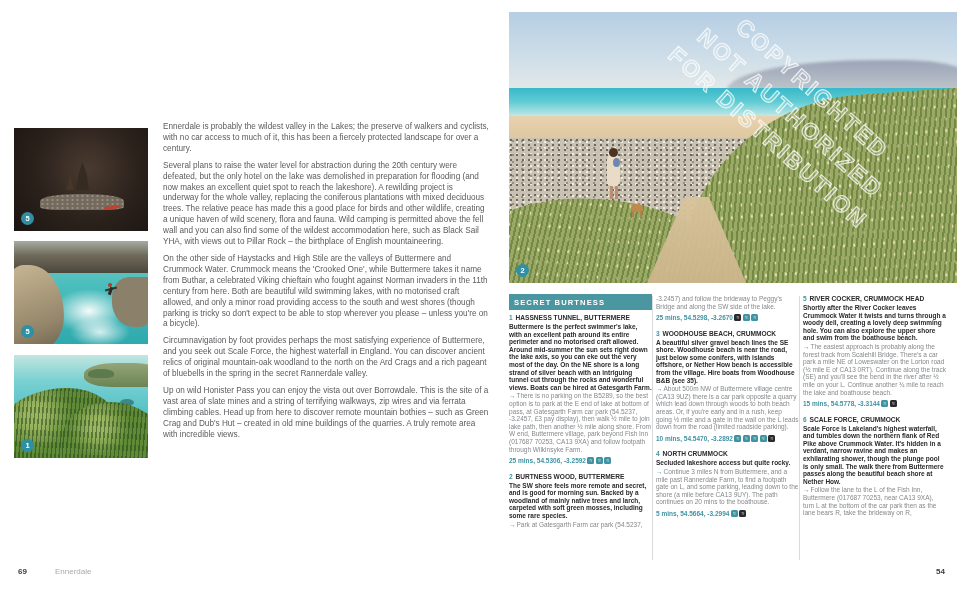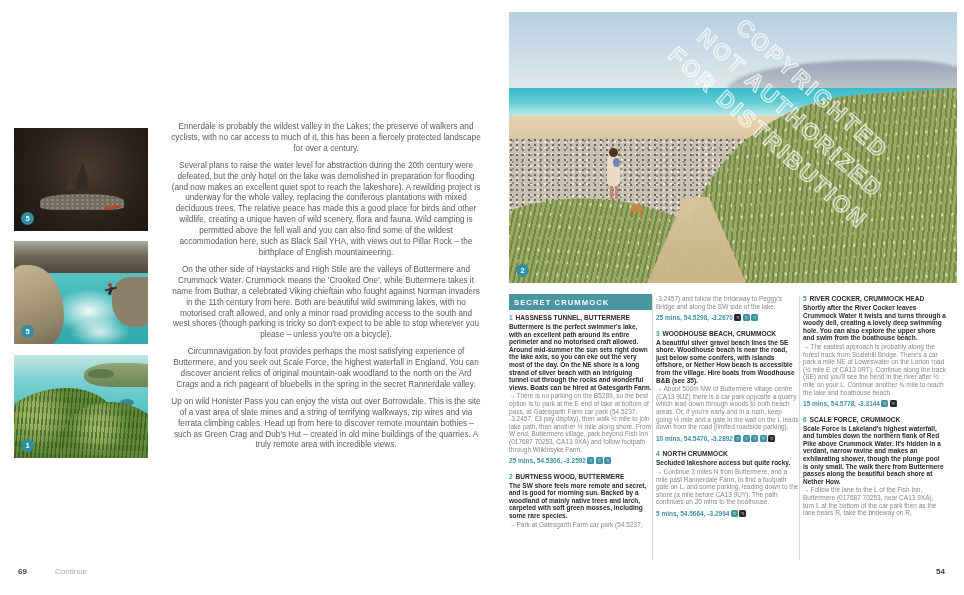--- a/index.html
+++ b/index.html
@@ -47,21 +47,21 @@
      background-image:repeating-linear-gradient(95deg,rgba(30,60,14,0.5) 0 1.5px,rgba(0,0,0,0) 1.5px 4px),
        radial-gradient(circle at 35% 30%,rgba(214,225,140,0.5) 0 10%,rgba(0,0,0,0) 34%);}
   .ph3-grassL{position:absolute;left:-22px;bottom:-22px;width:126px;height:92px;border-radius:60% 40% 0 0;}
   .ph3-grassR{position:absolute;right:-18px;bottom:-26px;width:104px;height:82px;border-radius:50% 60% 0 0;}
   .ph3-beach{position:absolute;left:44px;bottom:0;width:72px;height:16px;background:#ead8b2;border-radius:50% 50% 0 0;}
   .ph3-rock{position:absolute;width:14px;height:7px;background:#2e6e6b;border-radius:50%;opacity:.7;}
 
   
   .ltext{position:absolute;left:163px;top:122px;width:326px;}
   .intro{font-weight:700;color:#262326;font-size:8.4px;line-height:11px;margin:0 0 6px;}
-  .bodyp{color:#5a5b5e;font-size:8.2px;line-height:10.9px;margin:0 8px 6px;text-align:center;}
+  .bodyp{color:#5a5b5e;font-size:8.2px;line-height:10.9px;margin:0 0 6px;}
   .pagenum{position:absolute;top:567px;font-size:8px;font-weight:700;color:#414042;}
   #pn48{left:18px;} #pn49{left:936px;}
   .chapter{position:absolute;left:55px;top:567px;font-size:8px;color:#a8aaad;}
 
   
   .main-photo{position:absolute;left:509px;top:12px;width:448px;height:271px;overflow:hidden;background:#cfe2e8;}
   .mp-sky{position:absolute;left:0;right:0;top:0;height:104px;
      background:linear-gradient(180deg,#b6cde2 0%,#c9dbe8 35%,#dfe7e8 70%,#eaece7 100%);}
   .mp-headland{position:absolute;right:-20px;top:48px;width:250px;height:30px;opacity:.8;
      background:linear-gradient(180deg,#8d95ab,#b5bcc4);border-radius:60% 30% 0 0/100% 70% 0 0;filter:blur(1.5px);}
@@ -157,21 +157,21 @@
 
   <div class="ltext">
     <p class="bodyp">Ennerdale is probably the wildest valley in the Lakes; the preserve of walkers and cyclists, with no car access to much of it, this has been a fiercely protected landscape for over a century.</p>
     <p class="bodyp">Several plans to raise the water level for abstraction during the 20th century were defeated, but the only hotel on the lake was demolished in preparation for flooding (and now makes an excellent quiet spot to reach the lakeshore). A rewilding project is underway for the whole valley, replacing the coniferous plantations with mixed deciduous trees. The relative peace has made this a good place for birds and other wildlife, creating a unique haven of wild scenery, flora and fauna. Wild camping is permitted above the fell wall and you can also find some of the wildest accommodation here, such as Black Sail YHA, with views out to Pillar Rock – the birthplace of English mountaineering.</p>
     <p class="bodyp">On the other side of Haystacks and High Stile are the valleys of Buttermere and Crummock Water. Crummock means the 'Crooked One', while Buttermere takes it name from Buthar, a celebrated Viking chieftain who fought against Norman invaders in the 11th century from here. Both are beautiful wild swimming lakes, with no motorised craft allowed, and only a minor road providing access to the south and west shores (though parking is tricky so don't expect to be able to stop wherever you please – unless you're on a bicycle).</p>
     <p class="bodyp">Circumnavigation by foot provides perhaps the most satisfying experience of Buttermere, and you seek out Scale Force, the highest waterfall in England.  You can discover ancient relics of original mountain-oak woodland to the north on the Ard Crags and a rich pageant of bluebells in the spring in the secret Rannerdale valley.</p>
     <p class="bodyp">Up on wild Honister Pass you can enjoy the vista out over Borrowdale. This is the site of a vast area of slate mines and a string of terrifying walkways, zip wires and via ferrata climbing cables. Head up from here to discover remote mountain bothies – such as Green Crag and Dub's Hut – created in old mine buildings of the quarries. A truly remote area with incredible views.</p>
   </div>
 
   <div class="pagenum" id="pn48">69</div>
-  <div class="chapter">Continue</div>
+  <div class="chapter">Ennerdale</div>
 
   <div class="main-photo">
     <div class="mp-sky"></div>
     <div class="mp-headland"></div>
     <div class="mp-sea"></div>
     <div class="mp-sand"></div>
     <div class="mp-pebbles"></div>
     <div class="mp-grassR dunes"></div>
     <div class="mp-grassL dunes"></div>
     <div class="mp-path"></div>
@@ -186,21 +186,21 @@
       <div>NOT AUTHORIZED</div>
       <div>FOR DISTRIBUTION</div>
     </div>
     <div class="num-badge">2</div>
   </div>
 
   <div class="vline" id="vl1"></div>
   <div class="vline" id="vl2"></div>
 
   <div class="col" id="col1">
-    <div class="sec-header">SECRET CRUMMOCK</div>
+    <div class="sec-header">SECRET BURTNESS</div>
 
     <p class="e-title first"><span class="e-num">1</span> <span>HASSNESS TUNNEL, BUTTERMERE</span></p>
     <p class="e-desc">Buttermere is the perfect swimmer's lake, with an excellent path around its entire perimeter and no motorised craft allowed. Around mid-summer the sun sets right down the lake axis, so you can eke out the very most of the day. On the NE shore is a long strand of silver beach with an intriguing tunnel cut through the rocks and wonderful views. Boats can be hired at Gatesgarth Farm.</p>
     <p class="e-dir"><span class="arrow">→</span><span>There is no parking on the B5289, so the best option is to park at the E end of lake at bottom of pass, at Gatesgarth Farm car park (54.5237, -3.2457, £3 pay display), then walk ½ mile to join lake path, then another ½ mile along shore. From W end, Buttermere village, park beyond Fish Inn (017687 70253, CA13 9XA) and follow footpath through Wilkinsyke Farm.</span></p>
     <div class="meta-row"><span class="e-meta">25 mins, 54.5306, -3.2592</span><span class="ficon">≈</span><span class="ficon">≈</span><span class="ficon">≈</span></div>
 
     <p class="e-title"><span class="e-num">2</span> <span>BURTNESS WOOD, BUTTERMERE</span></p>
     <p class="e-desc">The SW shore feels more remote and secret, and is good for morning sun. Backed by a woodland of mainly native trees and larch, carpeted with soft green mosses, including some rare species.</p>
     <p class="e-dir"><span class="arrow">→</span><span>Park at Gatesgarth Farm car park (54.5237,</span></p>
   </div>

